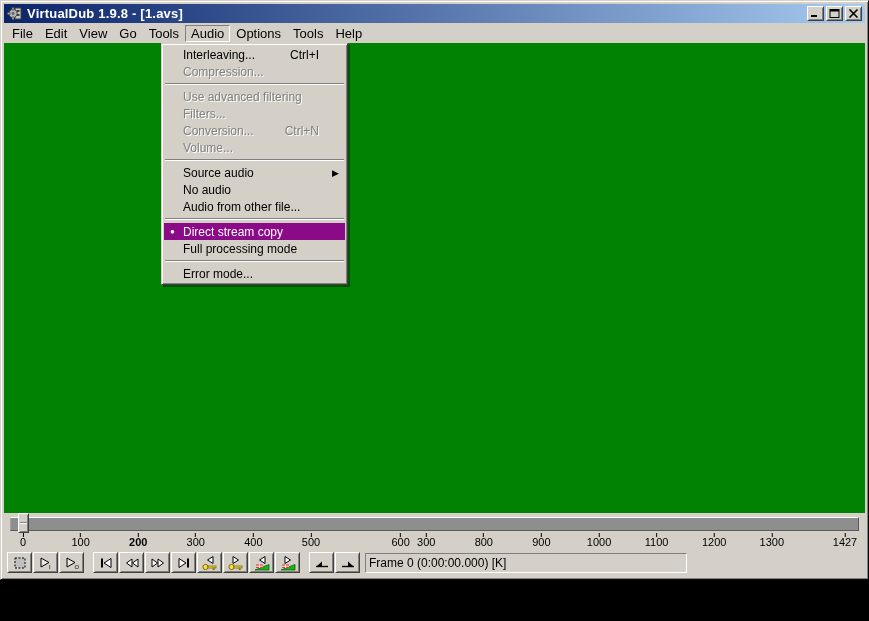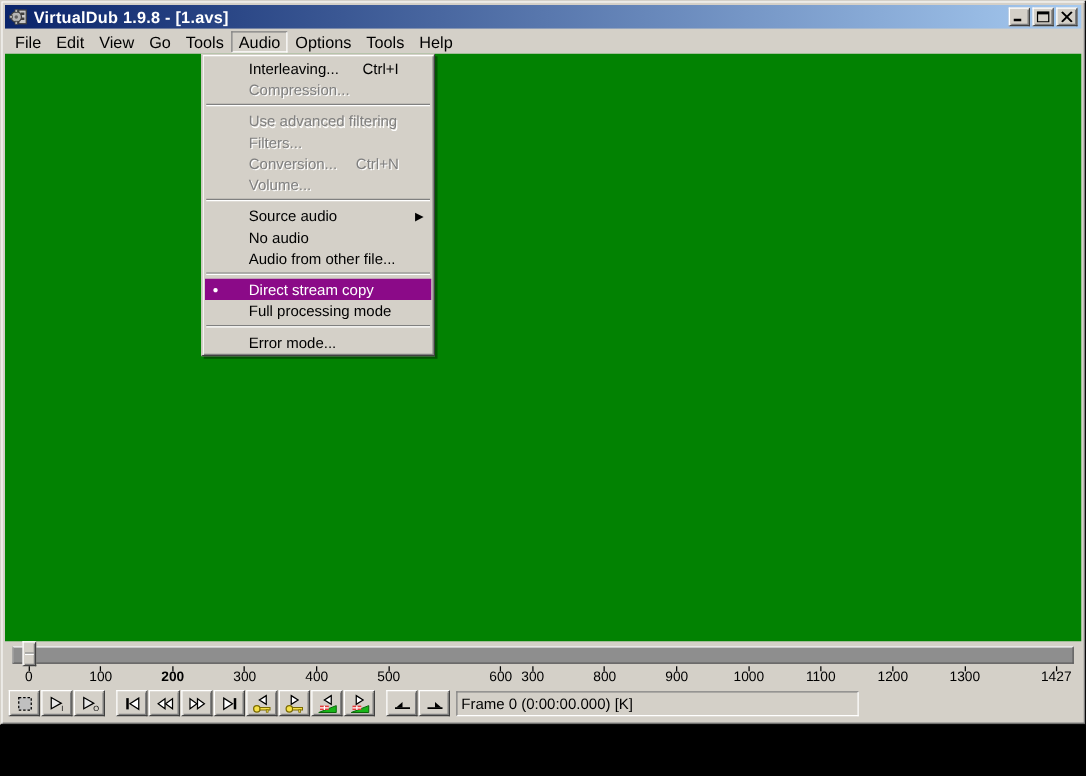--- a/index.html
+++ b/index.html
@@ -60,21 +60,21 @@
   .dropdown {
     position:absolute; left:160px; top:42px; width:187px;
     background:#d4d0c8;
     border:1px solid; border-color:#d4d0c8 #404040 #404040 #d4d0c8;
     box-shadow: inset 1px 1px 0 #fff, inset -1px -1px 0 #808080, 2px 2px 0 rgba(0,0,0,0.35);
     padding:2px;
     z-index:10;
   }
   .menu-item {
     height:17px; display:flex; align-items:center;
-    padding-left:35px; padding-right:6px;
+    padding-left:19px; padding-right:6px;
     position:relative; white-space:nowrap; font-size:12px;
   }
   .menu-item .shortcut { margin-left:auto; padding-right:20px; }
   .menu-item.disabled { color:#808080; text-shadow:1px 1px 0 #fff; }
   .menu-item.highlighted { background:#8b0a88; color:#fff; }
   .menu-item.highlighted .radio-dot { color:#fff; }
   .radio-dot {
     position:absolute; left:6px; top:50%; transform:translateY(-50%);
     font-size:8px; line-height:8px;
   }

